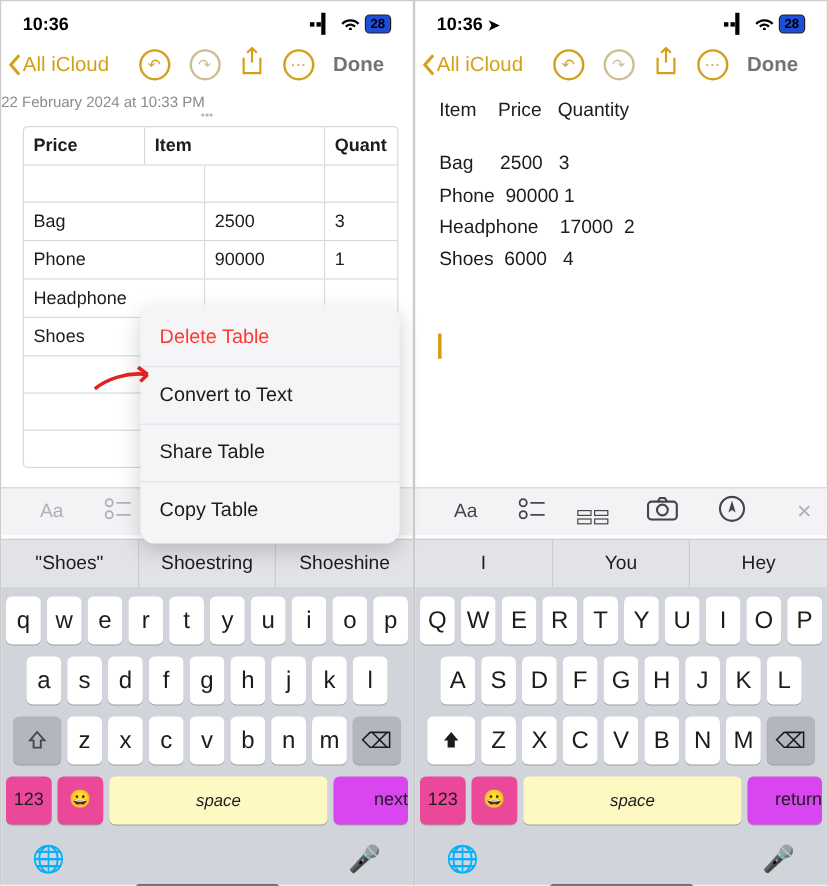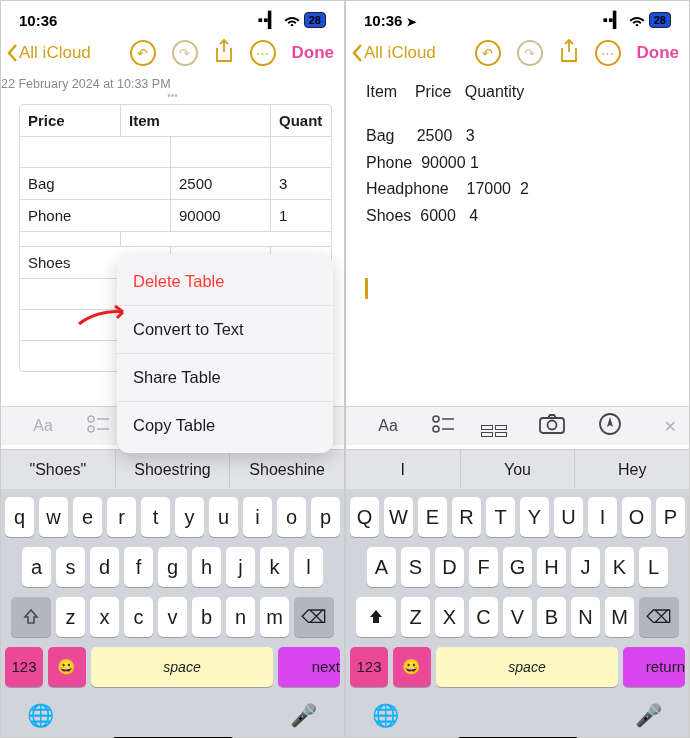--- a/index.html
+++ b/index.html
@@ -33,21 +33,21 @@
     background: #1d4ed8;
     padding: 0 4px;
     font-size: 11px; font-weight:700;
     height: 16px;
   }
   
   .nav {
     display: flex;
     align-items: center;
     gap: 6px;
-    padding: 6px 10px 6px 6px;
+    padding: 6px 24px 6px 6px;
     color: #d4a017;
   }
   .nav-back {
     display: flex; align-items: center;
     color: #d4a017;
     font-size: 17px;
   }
   .nav-icons {
     margin-left: auto;
     display: flex; align-items: center; gap: 16px;
@@ -55,21 +55,21 @@
   .circ-icon {
     width: 26px; height: 26px;
     border: 2px solid #d4a017;
     border-radius: 50%;
     display: flex; align-items: center; justify-content: center;
     font-size: 13px; color: #d4a017;
   }
   .circ-icon.dim { border-color:#cdbf90; color:#cdbf90; }
   .done {
     font-weight: 600; font-size: 17px;
-    color: #ec4899;
+    color: #737373;
   }
   
   .ts {
     text-align: left;
     color: #8a8a8e;
     font-size: 12.5px;
     padding: 4px 0 0 0;
   }
   .dots { text-align: center; color:#b8b8bc; font-size:10px; line-height:1; margin-bottom:2px;}
   
@@ -244,20 +244,21 @@
         <div class="tcell c1">Bag</div>
         <div class="tcell c2">2500</div>
         <div class="tcell c3">3</div>
       </div>
       <div class="trow">
         <div class="tcell c1">Phone</div>
         <div class="tcell c2">90000</div>
         <div class="tcell c3">1</div>
       </div>
       <div class="trow">
+        <div class="tcell c1">Headphone</div>
         <div class="tcell c2"></div>
         <div class="tcell c3"></div>
       </div>
       <div class="trow">
         <div class="tcell c1">Shoes</div>
         <div class="tcell c2"></div>
         <div class="tcell c3"></div>
       </div>
       <div class="trow blank">
           <div class="tcell c1"></div>

